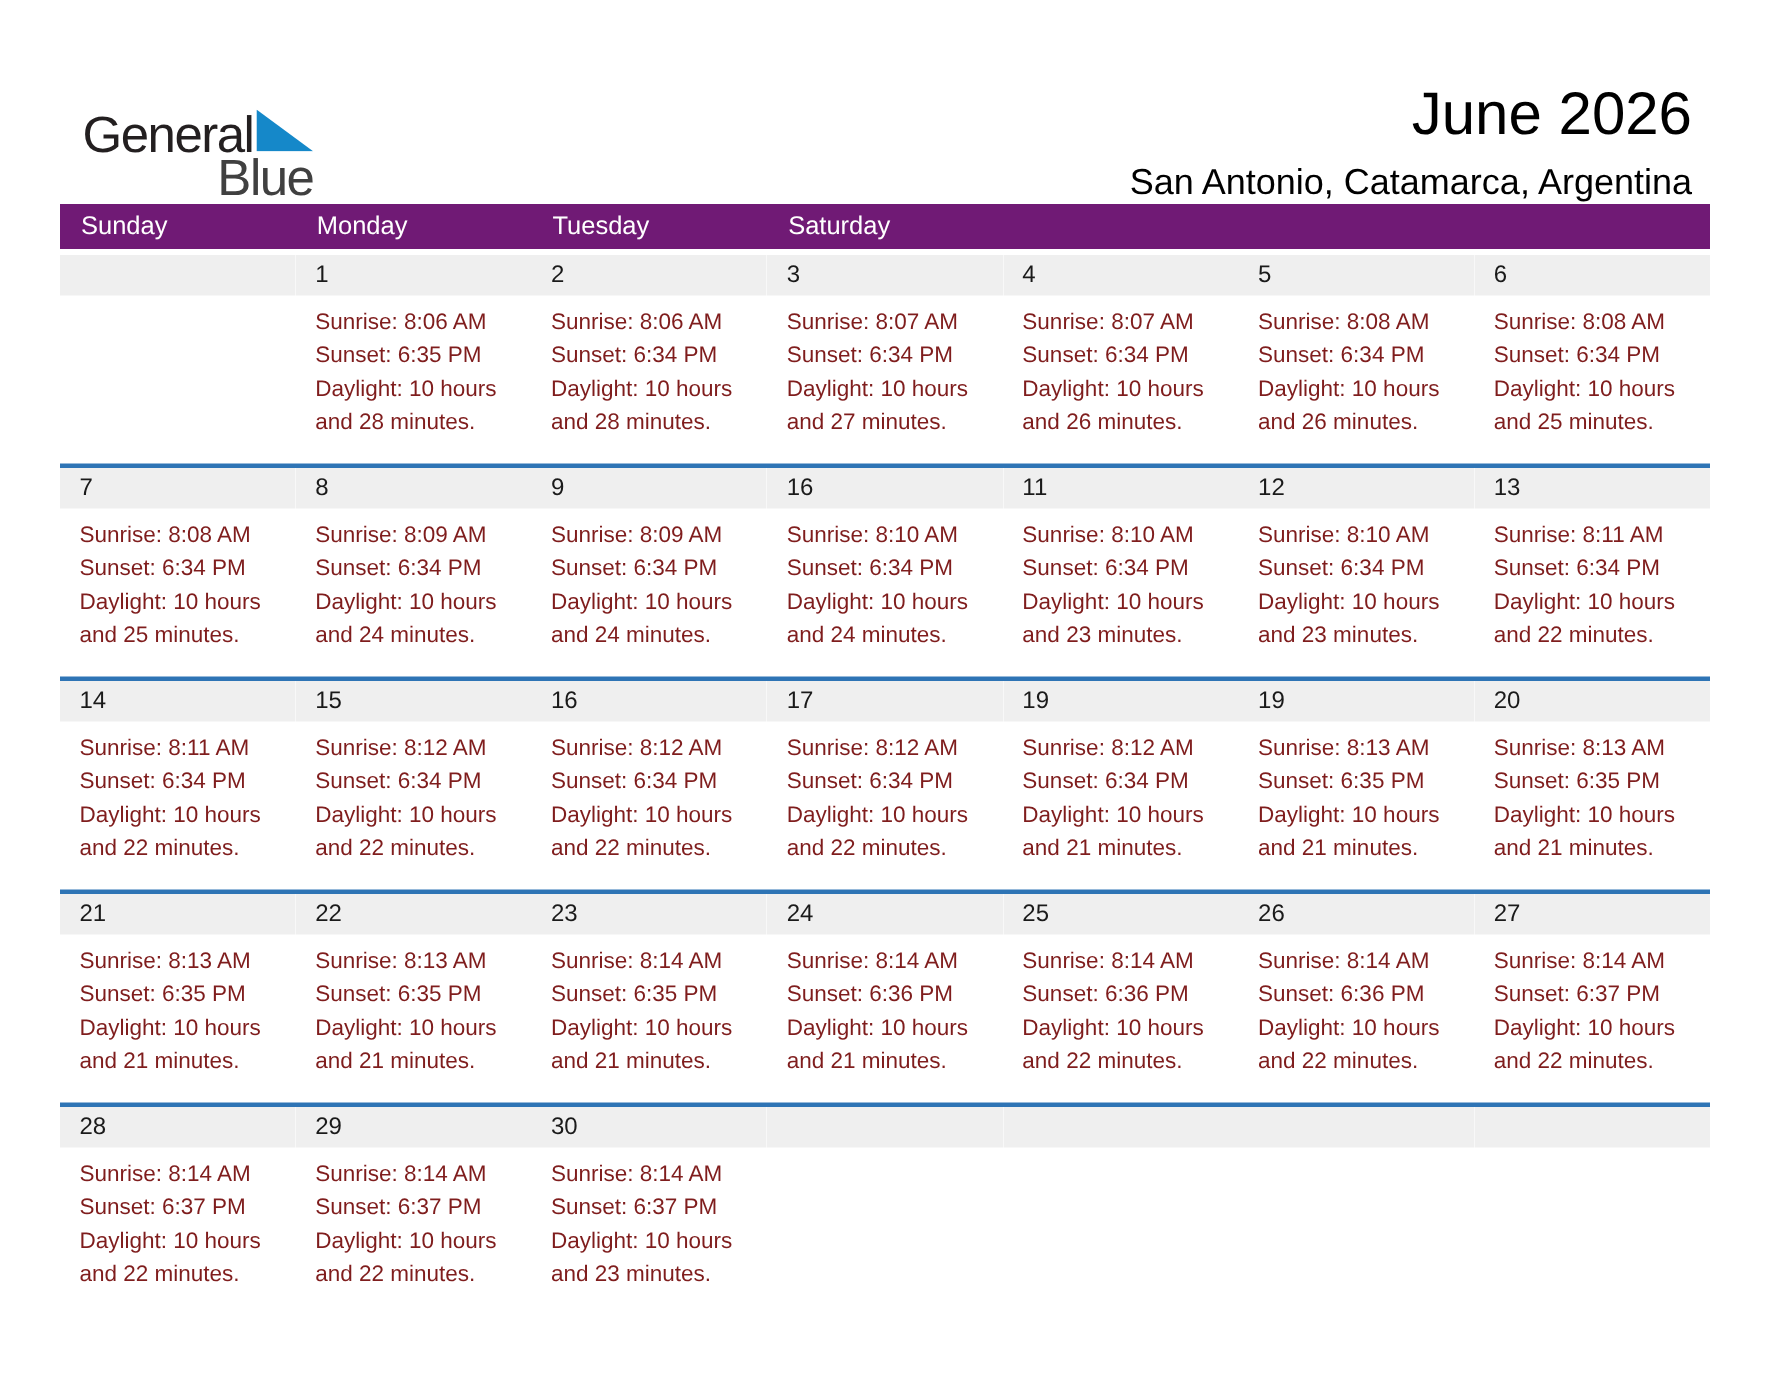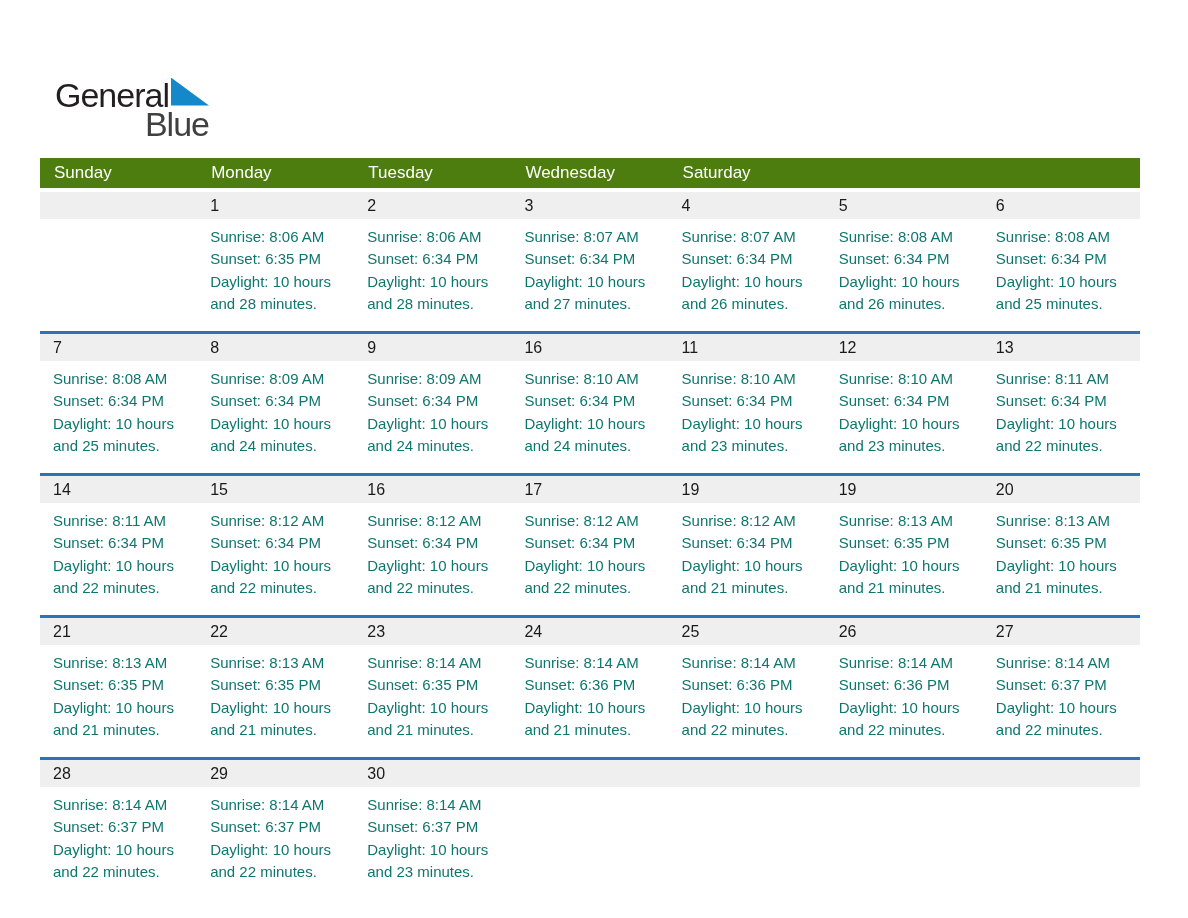--- a/index.html
+++ b/index.html
@@ -10,24 +10,24 @@
     position: relative;
     overflow: hidden;
     font-family: "Liberation Sans", sans-serif;
     color: #000;
   }
 
   
   .top {
     display: flex;
     justify-content: space-between;
-    align-items: center;
+    align-items: flex-end;
     padding: 50px 60px 0 55px;
     box-sizing: border-box;
-    height: 158px;
+    height: 136px;
   }
   .logo {
     display: inline-flex;
     flex-direction: column;
     align-items: flex-end;
     padding-top: 10px;
   }
   .logo-line1 { display: flex; align-items: flex-start; line-height: 1; }
   .logo-general {
     font-size: 34px;
@@ -61,21 +61,21 @@
     font-size: 24px;
     font-weight: 400;
     margin-top: 9px;
   }
 
   
   .calendar { margin: 0 48px 0 40px; }
   .weekday-row {
     display: grid;
     grid-template-columns: repeat(7, 1fr);
-    background: #4d7c0f;
+    background: #701a75;
     height: 30px;
   }
   .weekday {
     color: #ffffff;
     font-size: 17px;
     line-height: 30px;
     padding-left: 14px;
     overflow: hidden;
     white-space: nowrap;
   }
@@ -92,45 +92,48 @@
     font-size: 16px;
     line-height: 27px;
     padding-left: 13px;
     color: #1a1a1a;
   }
   .cell-body {
     height: 105px;
     padding: 7px 4px 0 13px;
     font-size: 15px;
     line-height: 22.4px;
-    color: #0f766e;
+    color: #7f1d1d;
   }
   .cell-line { white-space: nowrap; }
 </style>
 </head>
 <body>
 
 <div class="page">
 
   <div class="top">
     <div class="logo">
       <div class="logo-line1">
         <span class="logo-general">General</span>
         <span class="logo-triangle"></span>
       </div>
       <div class="logo-blue">Blue</div>
     </div>
+    <div class="title-block">
+      <h1 class="title">June 2026</h1>
+      <div class="subtitle">San Antonio, Catamarca, Argentina</div>
+    </div>
   </div>
 
   <div class="calendar">
     <div class="weekday-row">
         <div class="weekday">Sunday</div>
         <div class="weekday">Monday</div>
         <div class="weekday">Tuesday</div>
-        <div class="weekday">Wednesday</div>
         <div class="weekday">Saturday</div>
       </div>
     <div id="weeks-container">
         <div class="week first">
           <div class="cell">
             <div class="day-strip"></div>
             <div class="cell-body"></div>
           </div>
           <div class="cell">
             <div class="day-strip">1</div>

